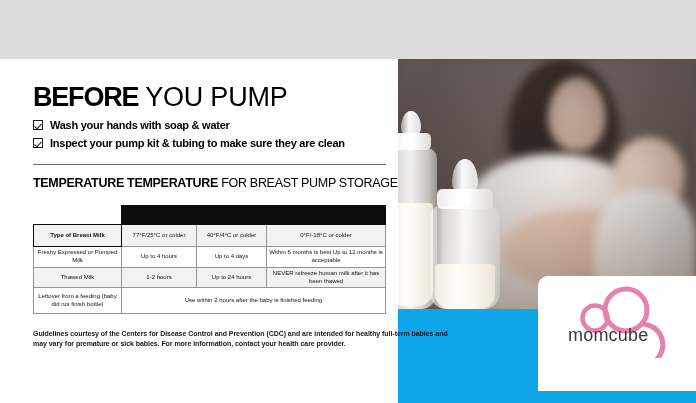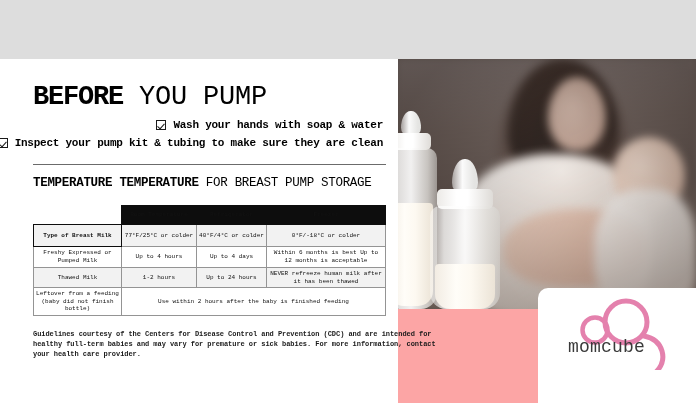--- a/index.html
+++ b/index.html
@@ -9,23 +9,22 @@
     height: 403px;
     overflow: hidden;
     background: #ffffff;
     font-family: "Liberation Sans", sans-serif;
   }
 
   #page {
     position: relative;
     width: 696px;
     height: 403px;
-    background: #fca5a5;
+    background: #0ea5e9;
     overflow: hidden;
-    font-family: Liberation Mono, monospace;
   }
 
   
   .top-band {
     position: absolute;
     left: 0; top: 0;
     width: 696px;
     height: 59px;
     background: #dddddd;
   }
@@ -167,21 +166,20 @@
     position: absolute;
     left: 33px; top: 58px;
     width: 350px;
   }
   .check-row {
     display: flex;
     align-items: center;
     gap: 7px;
     height: 16px;
     margin-bottom: 2px;
-    justify-content: flex-end;
   }
   .cbox {
     width: 10px; height: 10px;
     border: 1px solid #1a1a1a;
     position: relative;
     flex: 0 0 auto;
   }
   .cbox::after {
     content: "";
     position: absolute;
@@ -271,21 +269,21 @@
     font-size: 7px;
     line-height: 10px;
     font-weight: 700;
     color: #1a1a1a;
     letter-spacing: -0.05px;
   }
 
   
   .logo-card {
     position: absolute;
-    left: 538px; top: 288px;
+    left: 538px; top: 276px;
     width: 158px; height: 115px;
     background: #ffffff;
     border-radius: 10px 0 0 0;
   }
   .logo-wrap {
     position: absolute;
     left: 14px; top: 4px;
     width: 140px; height: 78px;
   }
   .logo-text {

